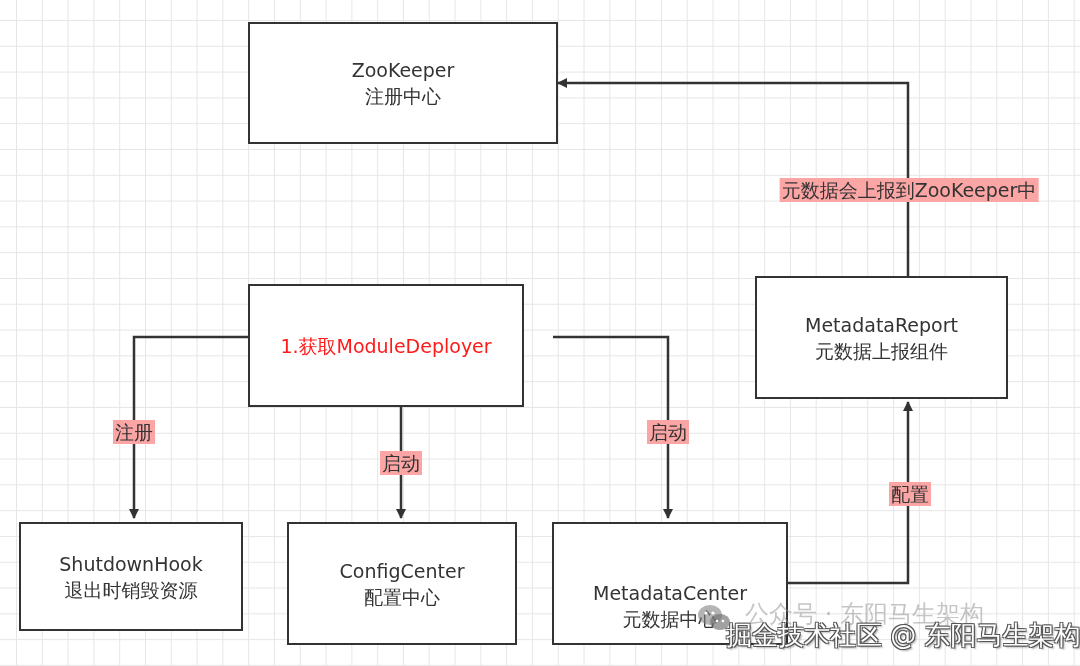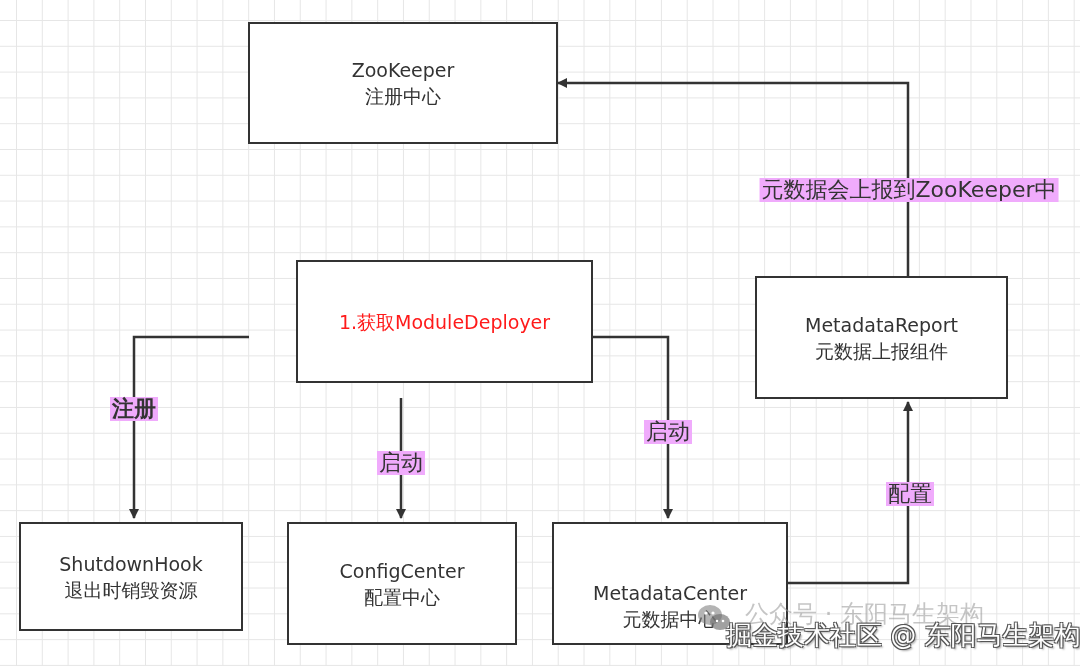--- a/index.html
+++ b/index.html
@@ -15,22 +15,22 @@
   }
   #canvas { position: absolute; left: 0; top: 0; width: 1080px; height: 666px; }
   .node {
     position: absolute; box-sizing: border-box;
     border: 2.5px solid #333333; background: #ffffff;
     display: flex; flex-direction: column; align-items: center; justify-content: center;
     text-align: center; color: #333333; font-size: 19px; line-height: 26px;
   }
   .node.highlight { color: #ff1a1a; }
   .edge-label {
-    position: absolute; background: #f0abfc; color: #333333;
-    font-size: 22px; line-height: 22px; padding: 1px 2px; white-space: nowrap;
+    position: absolute; background: #fca5a5; color: #333333;
+    font-size: 19px; line-height: 22px; padding: 1px 2px; white-space: nowrap;
     transform: translate(-50%, -50%);
   }
   .watermark {
     position: absolute; white-space: nowrap; pointer-events: none;
   }
   .wm-back { left: 745px; top: 598px; font-size: 24px; color: rgba(150,150,150,0.55); }
   .wm-front {
     left: 726px; top: 618px; font-size: 26px; color: #ffffff;
     text-shadow: 1px 1px 0 #555, -1px -1px 0 #555, 1px -1px 0 #555, -1px 1px 0 #555, 2px 2px 2px rgba(0,0,0,0.35);
   }
@@ -54,21 +54,21 @@
   <polyline points="553,337 668,337 668,518" fill="none" stroke="#333333" stroke-width="2.5" marker-end="url(#arrow)"></polyline>
   <polyline points="787,583 908,583 908,402" fill="none" stroke="#333333" stroke-width="2.5" marker-end="url(#arrow)"></polyline>
   <polyline points="908,277 908,83 558,83" fill="none" stroke="#333333" stroke-width="2.5" marker-end="url(#arrow)"></polyline>
 </svg>
 
 <div class="node" style="left:248px; top:22px; width:310px; height:122px;">
   <span>ZooKeeper</span>
   <span>注册中心</span>
 </div>
 
-<div class="node highlight" style="left:248px; top:260px; width:297px; height:123px;margin-left:48px;">
+<div class="node highlight" style="left:248px; top:284px; width:276px; height:123px;">
   <span>1.获取ModuleDeployer</span>
 </div>
 
 <div class="node" style="left:755px; top:276px; width:253px; height:123px;">
   <span>MetadataReport</span>
   <span>元数据上报组件</span>
 </div>
 
 <div class="node" style="left:19px; top:522px; width:224px; height:109px;">
   <span>ShutdownHook</span>
@@ -78,21 +78,21 @@
 <div class="node" style="left:287px; top:522px; width:230px; height:123px;">
   <span>ConfigCenter</span>
   <span>配置中心</span>
 </div>
 
 <div class="node" style="left:552px; top:522px; width:236px; height:123px; justify-content:flex-start; padding-top:56px;">
   <span>MetadataCenter</span>
   <span>元数据中心</span>
 </div>
 
-<div class="edge-label" style="left:134px; top:409px;font-weight:bold;">注册</div>
+<div class="edge-label" style="left:134px; top:432px;">注册</div>
 <div class="edge-label" style="left:401px; top:463px;">启动</div>
 <div class="edge-label" style="left:668px; top:432px;">启动</div>
 <div class="edge-label" style="left:910px; top:494px;">配置</div>
 <div class="edge-label" style="left:909px; top:190px;">元数据会上报到ZooKeeper中</div>
 
 <svg class="wechat-icon" viewBox="0 0 34 28">
   <ellipse cx="13" cy="11" rx="12" ry="10" fill="rgba(130,130,130,0.6)"></ellipse>
   <ellipse cx="23" cy="18" rx="10" ry="8" fill="rgba(110,110,110,0.65)"></ellipse>
   <circle cx="9" cy="9" r="1.6" fill="#fff"></circle>
   <circle cx="16" cy="9" r="1.6" fill="#fff"></circle>

